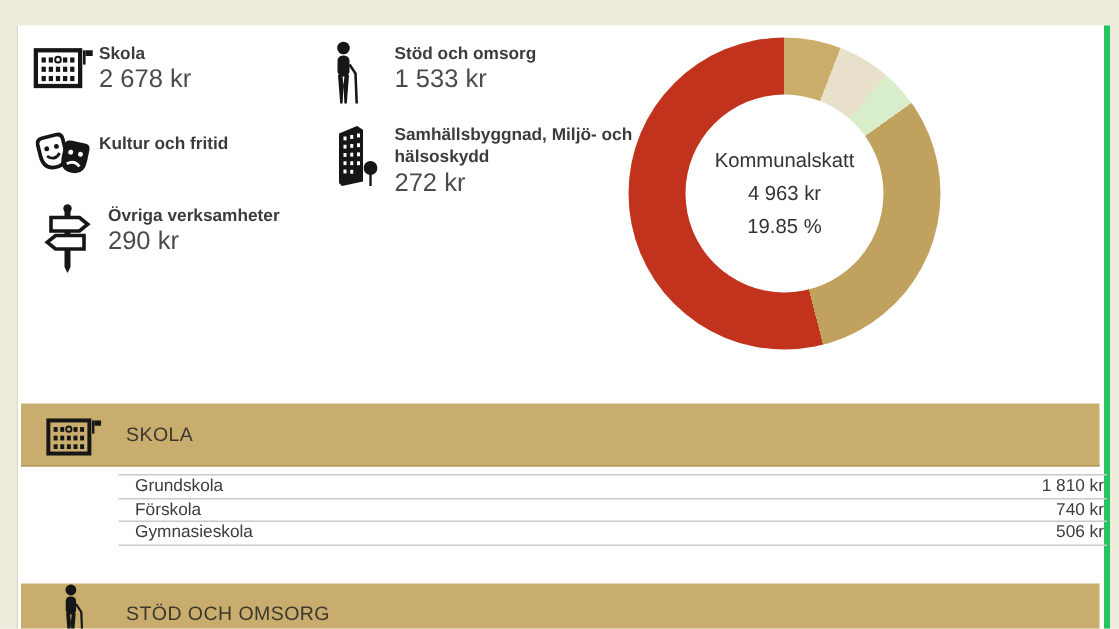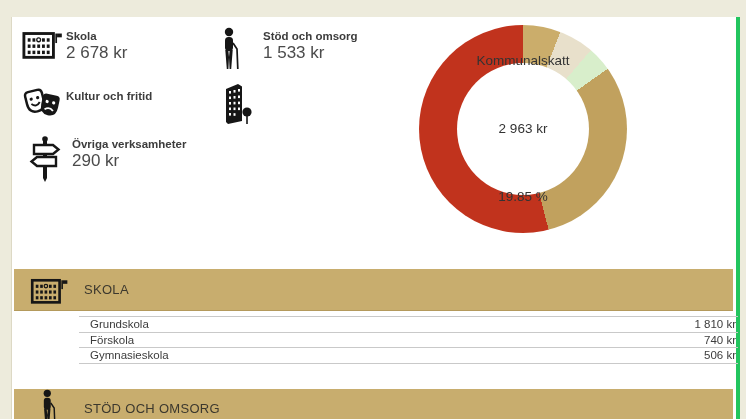--- a/index.html
+++ b/index.html
@@ -12,21 +12,21 @@
   .legend-item{position:absolute;display:flex;align-items:flex-start;}
   .legend-icon{width:44px;flex:0 0 44px;display:flex;justify-content:flex-start;color:#161616;}
   .legend-text{padding-top:2px;}
   .legend-label{font-size:11.5px;font-weight:bold;color:#3c3c3c;line-height:15px;max-width:175px;}
   .legend-value{font-size:17px;color:#4b4b4b;line-height:15px;margin-top:1px;}
 
   
   .donut-wrap{position:absolute;left:407px;top:8px;width:208px;height:208px;}
   .donut{position:absolute;inset:0;border-radius:50%;}
   .donut-hole{position:absolute;left:38px;top:38px;width:132px;height:132px;border-radius:50%;
-              background:#ffffff;display:flex;flex-direction:column;align-items:center;justify-content:center;gap:46px;}
+              background:#ffffff;display:flex;flex-direction:column;align-items:center;justify-content:center;}
   .donut-hole div{font-size:13.5px;color:#333333;line-height:22px;white-space:nowrap;}
 
   
   .section-header{position:absolute;left:2px;width:719px;height:42px;background:#c8ad6e;
                   border-bottom:1px solid #b49a5c;display:flex;align-items:center;cursor:pointer;box-sizing:border-box;}
   .section-icon{width:70px;flex:0 0 70px;display:flex;justify-content:center;color:#161616;}
   .section-title{font-size:13px;color:#3c382e;letter-spacing:0.3px;}
 
   .rows{position:absolute;left:67px;top:299px;width:659px;}
   .row{display:flex;justify-content:space-between;align-items:center;height:14.6px;
@@ -141,27 +141,31 @@
             <rect x="10" y="26.5" width="2" height="2.6"></rect>
               <rect x="14.5" y="26.5" width="2" height="2.6"></rect>
               <rect x="19" y="26.5" width="2" height="2.6"></rect>
             <rect x="10" y="32" width="2" height="2.6"></rect>
               <rect x="14.5" y="32.2" width="2" height="2.6"></rect>
           </g>
           <circle cx="28" cy="31" r="4.6" fill="#161616"></circle>
           <rect x="27.2" y="34" width="1.6" height="9" fill="#161616"></rect>
         </svg>
       </span>
+      <span class="legend-text">
+        <div class="legend-label">Samhällsbyggnad, Miljö- och hälsoskydd</div>
+        <div class="legend-value">272 kr</div>
+      </span>
     </div>
 
     <div class="donut-wrap">
       <div class="donut" id="donut" style="background: conic-gradient(rgb(203, 173, 107) 0deg, rgb(203, 173, 107) 21.0357deg, rgb(232, 224, 203) 21.0357deg, rgb(232, 224, 203) 40.7657deg, rgb(216, 238, 203) 40.7657deg, rgb(216, 238, 203) 54.5477deg, rgb(193, 161, 94) 54.5477deg, rgb(193, 161, 94) 165.747deg, rgb(193, 51, 29) 165.747deg, rgb(193, 51, 29) 360deg);"></div>
       <div class="donut-hole">
         <div>Kommunalskatt</div>
-        <div>2 963 kr</div>
+        <div>4 963 kr</div>
         <div>19.85 %</div>
       </div>
     </div>
 
     <div class="section-header" style="top:252px;">
       <span class="section-icon">
         <svg width="38" height="30" viewBox="0 0 42 34">
           <rect x="2" y="6" width="31" height="25" fill="#c8ad6e" stroke="#161616" stroke-width="3"></rect>
           <rect x="6" y="11" width="3" height="3.6" fill="#161616"></rect>
             <rect x="11" y="11" width="3" height="3.6" fill="#161616"></rect>

